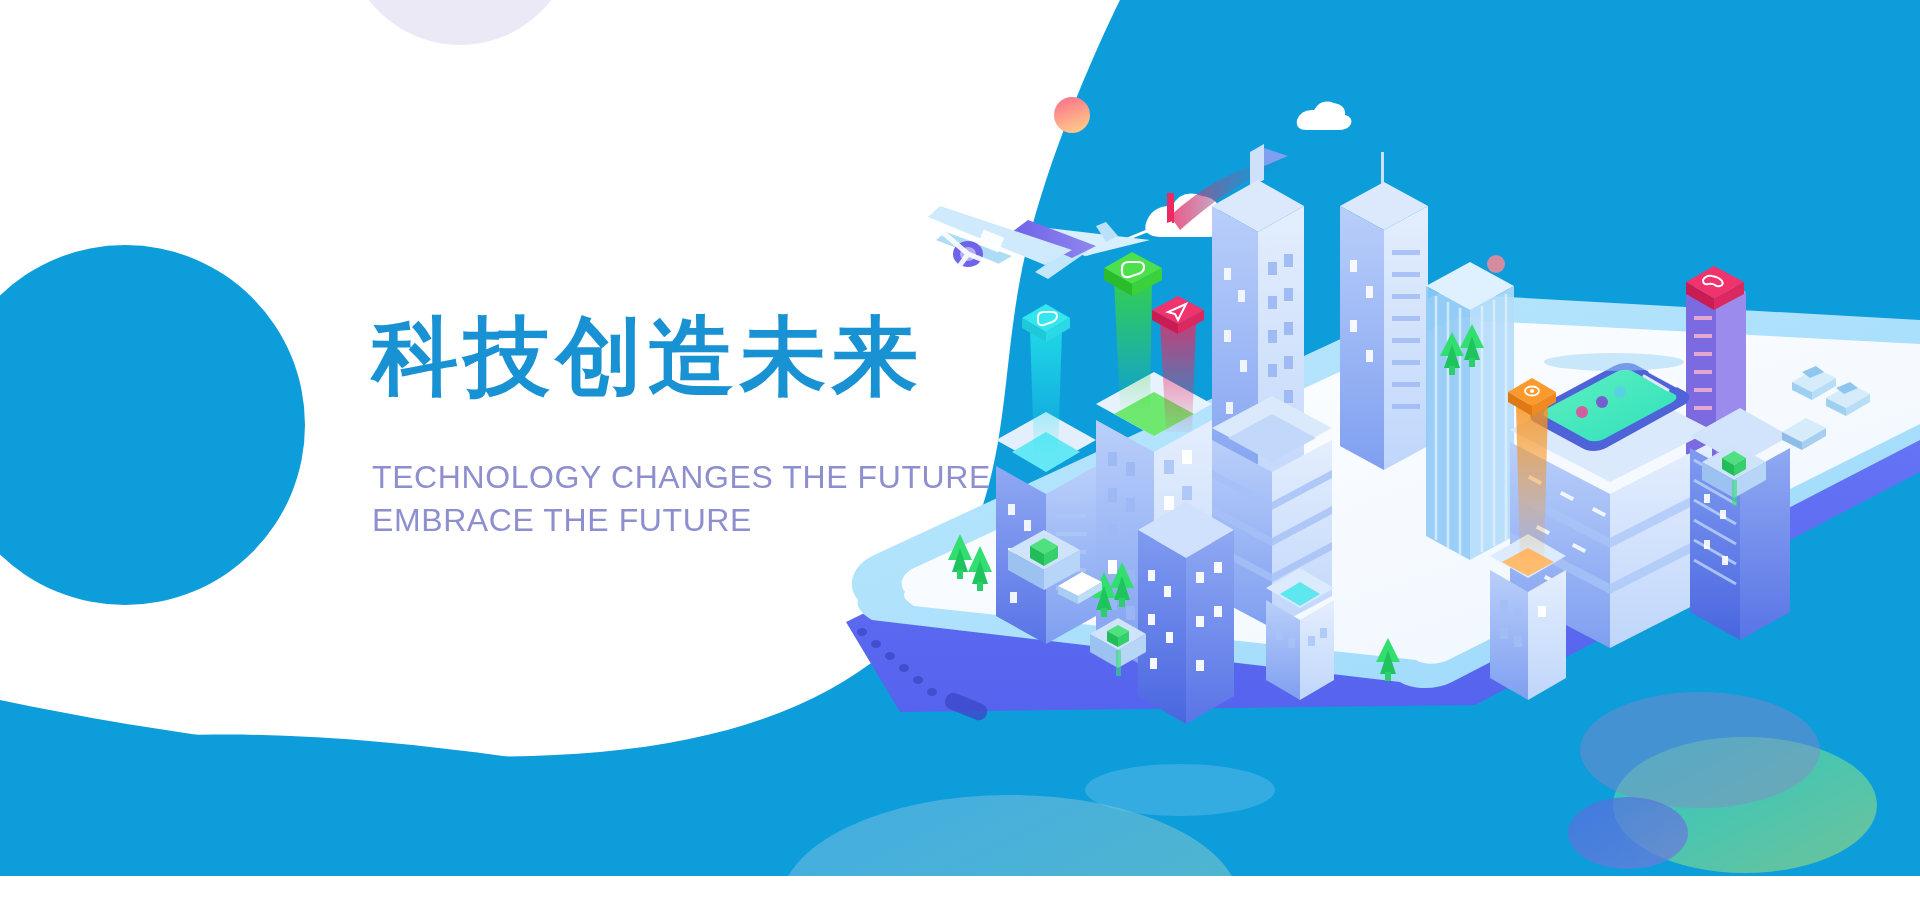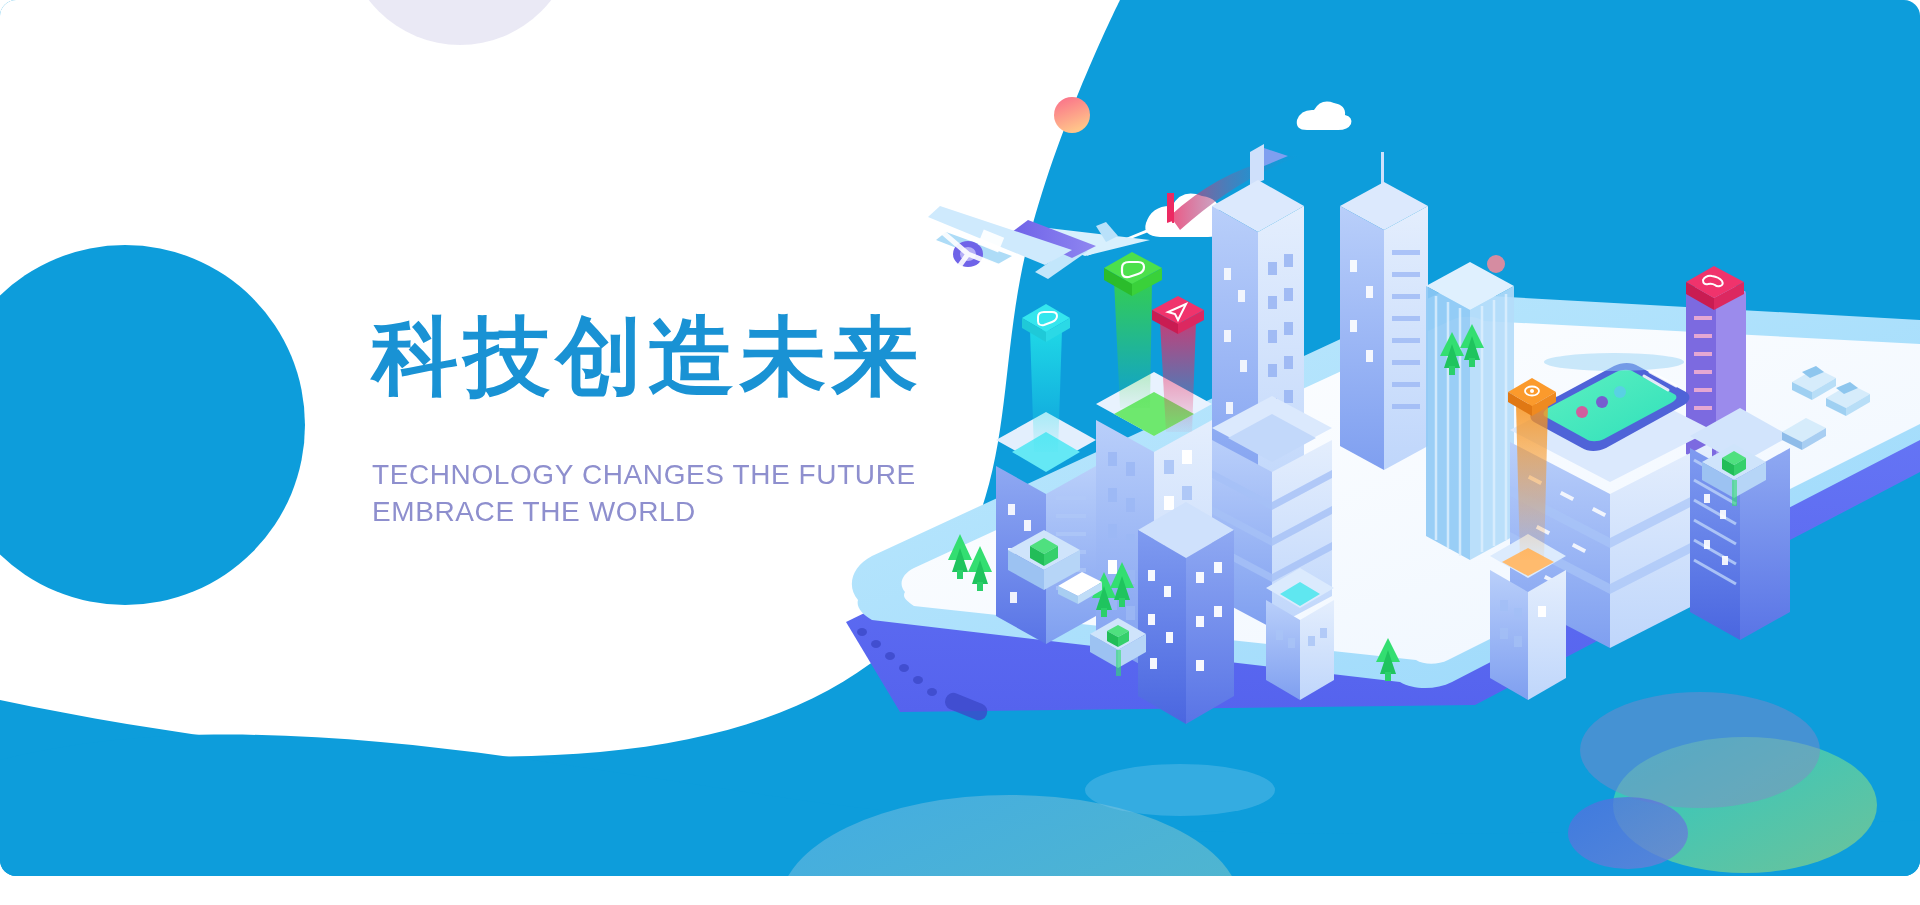--- a/index.html
+++ b/index.html
@@ -7,21 +7,20 @@
     padding: 0;
     background: #ffffff;
   }
   #banner {
     position: relative;
     width: 1920px;
     height: 876px;
     overflow: hidden;
     background: #ffffff;
     font-family: "Liberation Sans", sans-serif;
-    border-radius: 16px;
   }
   #bg-svg, #art-svg {
     position: absolute;
     left: 0;
     top: 0;
     width: 1920px;
     height: 905px;
     display: block;
   }
   #text-block {
@@ -36,21 +35,21 @@
     font-size: 86px;
     font-weight: bold;
     letter-spacing: 6px;
     line-height: 1.32;
     margin: 0;
     white-space: nowrap;
     font-family: "Liberation Sans", "DejaVu Sans", sans-serif;
   }
   .subline {
     color: #8e8fce;
-    font-size: 28px;
+    font-size: 32px;
     font-weight: normal;
     letter-spacing: 0.6px;
     line-height: 1.35;
     margin: 0;
     white-space: nowrap;
     font-family: "Liberation Sans", sans-serif;
   }
   #subtitle-wrap { margin-top: 42px; }
 </style>
 </head>
@@ -598,17 +597,17 @@
     </g>
 
     <ellipse cx="1614" cy="362" rx="70" ry="9" fill="#9ad3f5" opacity="0.5"></ellipse>
     <ellipse cx="1180" cy="790" rx="95" ry="26" fill="#7fc8ee" opacity="0.35"></ellipse>
   </svg>
 
   <div id="text-block">
     <h1 class="headline">科技创造未来</h1>
     <div id="subtitle-wrap">
       <p class="subline">TECHNOLOGY CHANGES THE FUTURE</p>
-      <p class="subline">EMBRACE THE WORLD</p>
+      <p class="subline">EMBRACE THE FUTURE</p>
     </div>
   </div>
 
 </div>
 
 </body></html>

